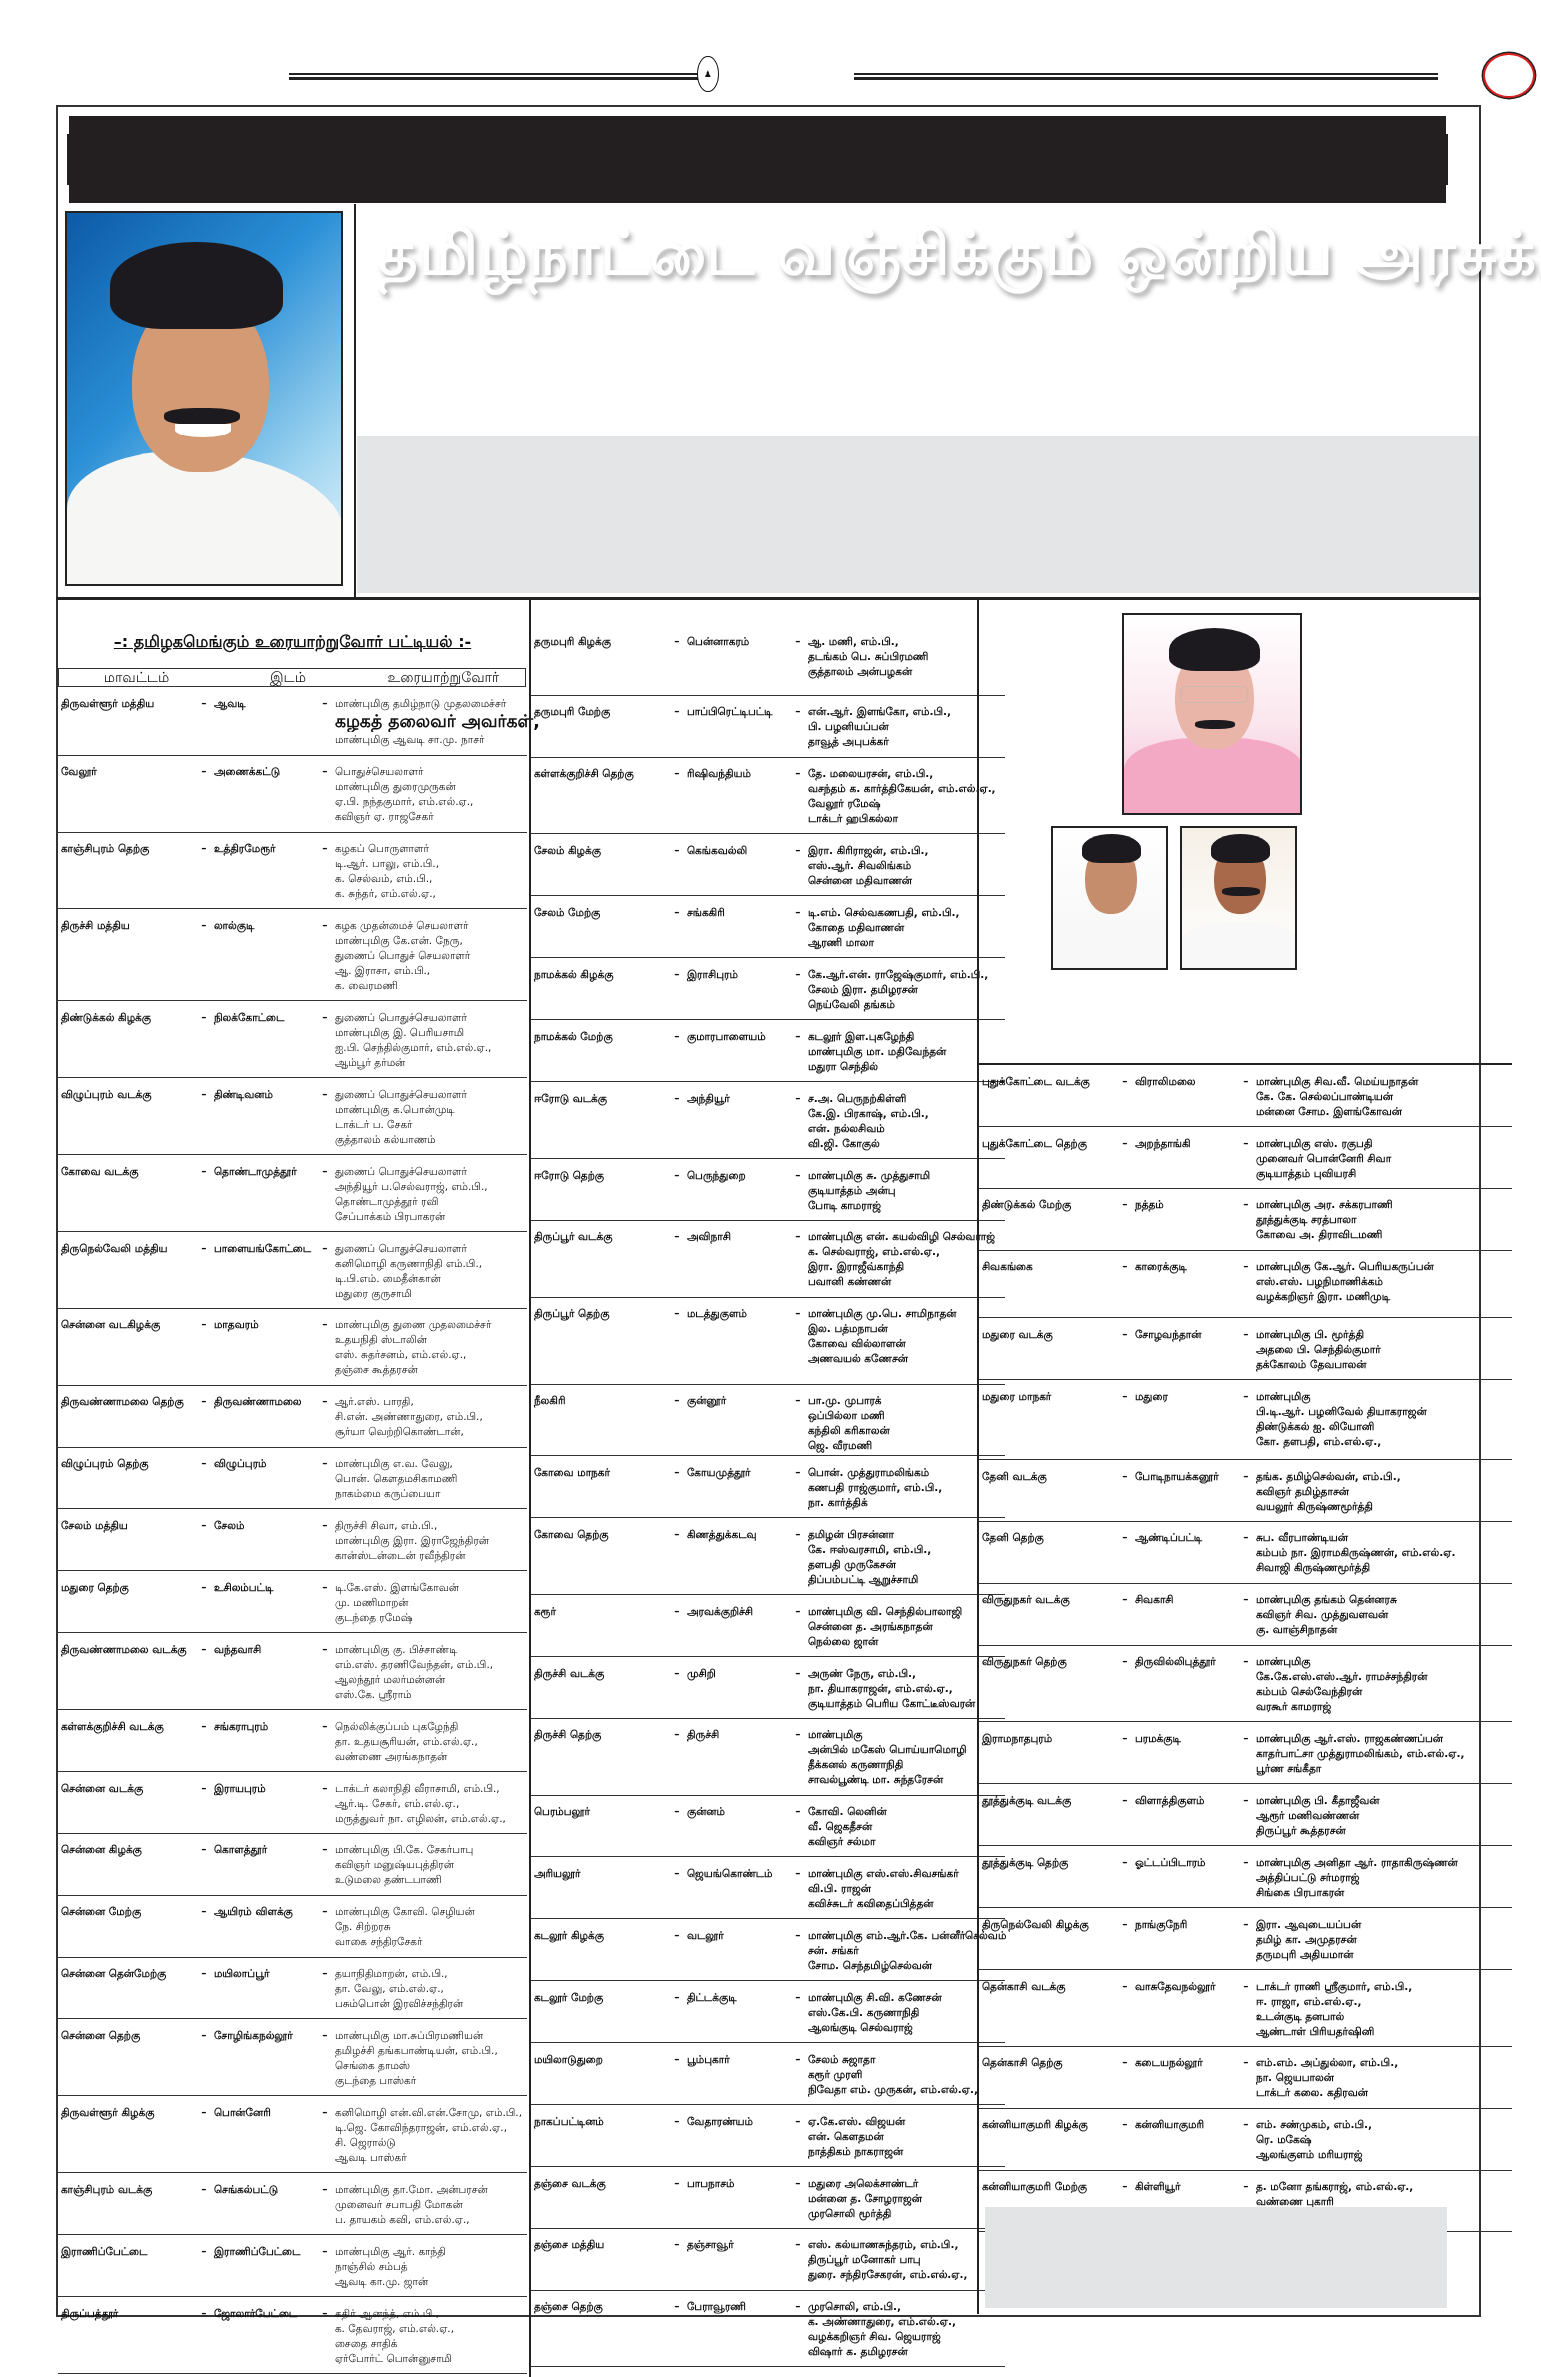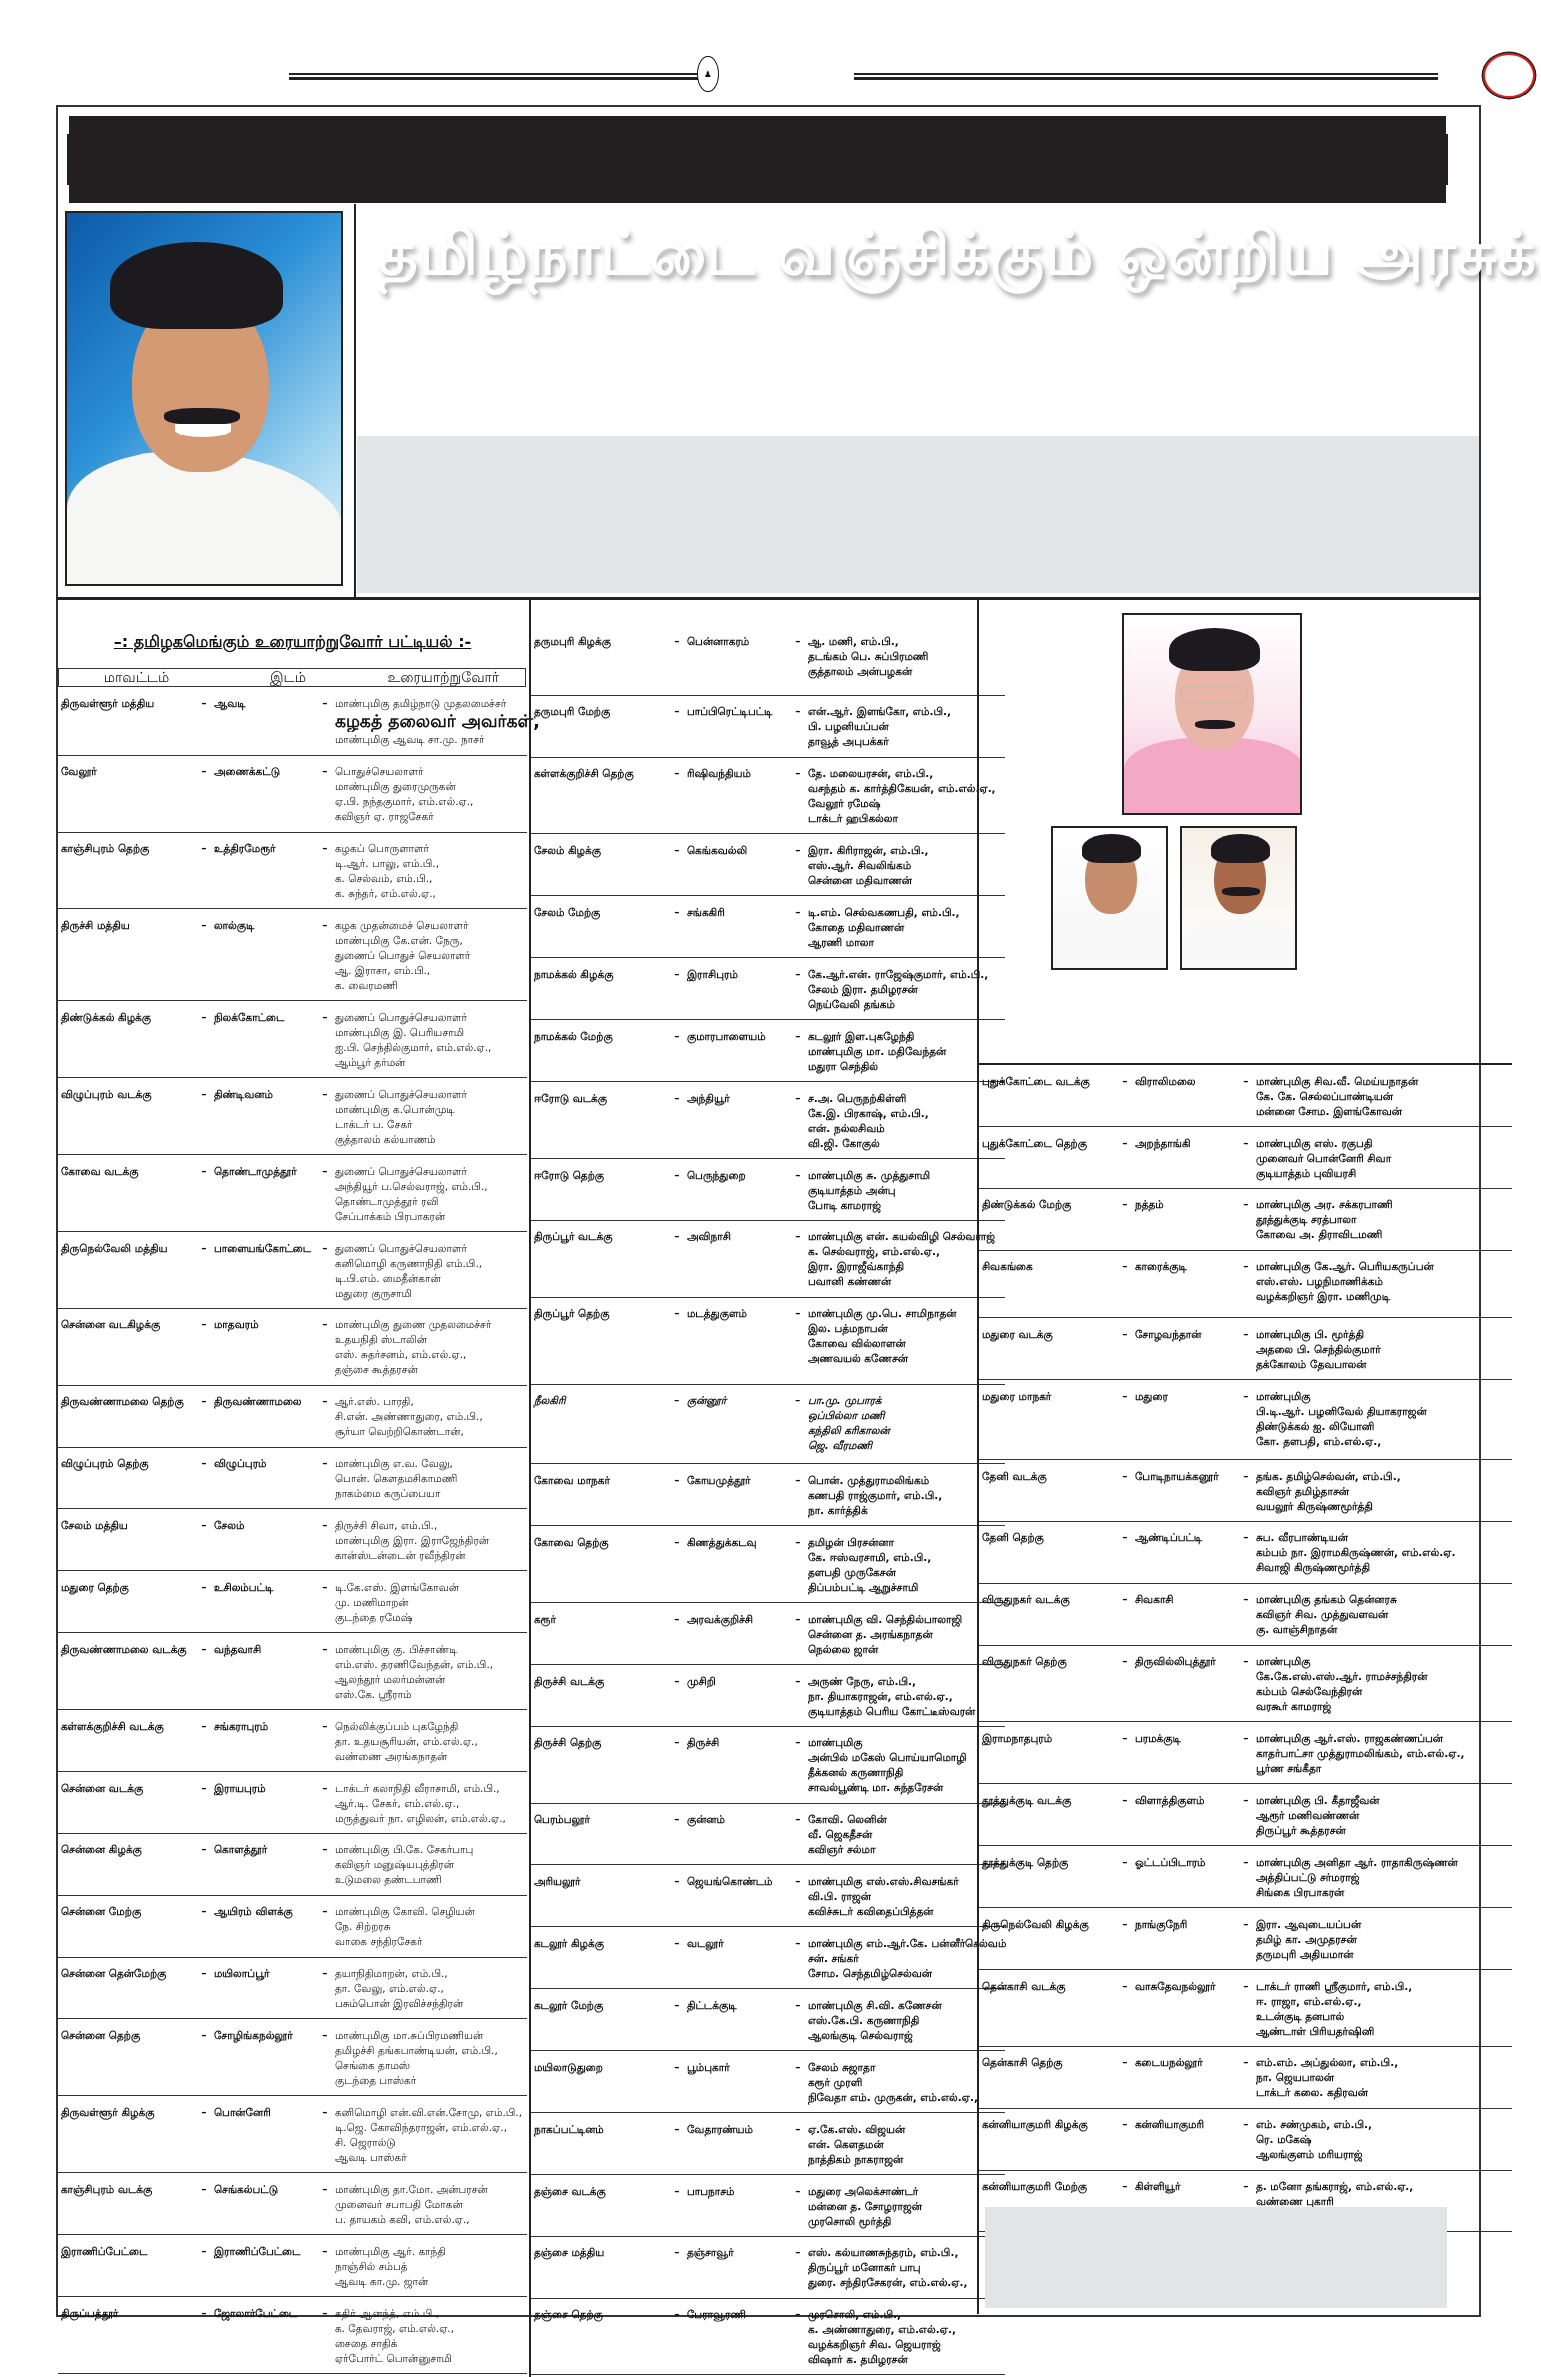--- a/index.html
+++ b/index.html
@@ -501,21 +501,21 @@
         <div class="dash">–</div>
         <div class="place">மடத்துகுளம்</div>
         <div class="dash">–</div>
         <div class="speakers">
           <div>மாண்புமிகு மு.பெ. சாமிநாதன்</div>
           <div>இல. பத்மநாபன்</div>
           <div>கோவை வில்லாளன்</div>
           <div>அணவயல் கணேசன்</div>
         </div>
       </div>
-      <div class="row bold-all" style="padding-bottom: 10px; font-style: italic;">
+      <div class="row bold-all" style="padding-bottom: 2px;">
         <div class="dist">நீலகிரி</div>
         <div class="dash">–</div>
         <div class="place">குன்னூர்</div>
         <div class="dash">–</div>
         <div class="speakers">
           <div>பா.மு. முபாரக்</div>
           <div>ஒப்பில்லா மணி</div>
           <div>கந்திலி கரிகாலன்</div>
           <div>ஜெ. வீரமணி</div>
         </div>

